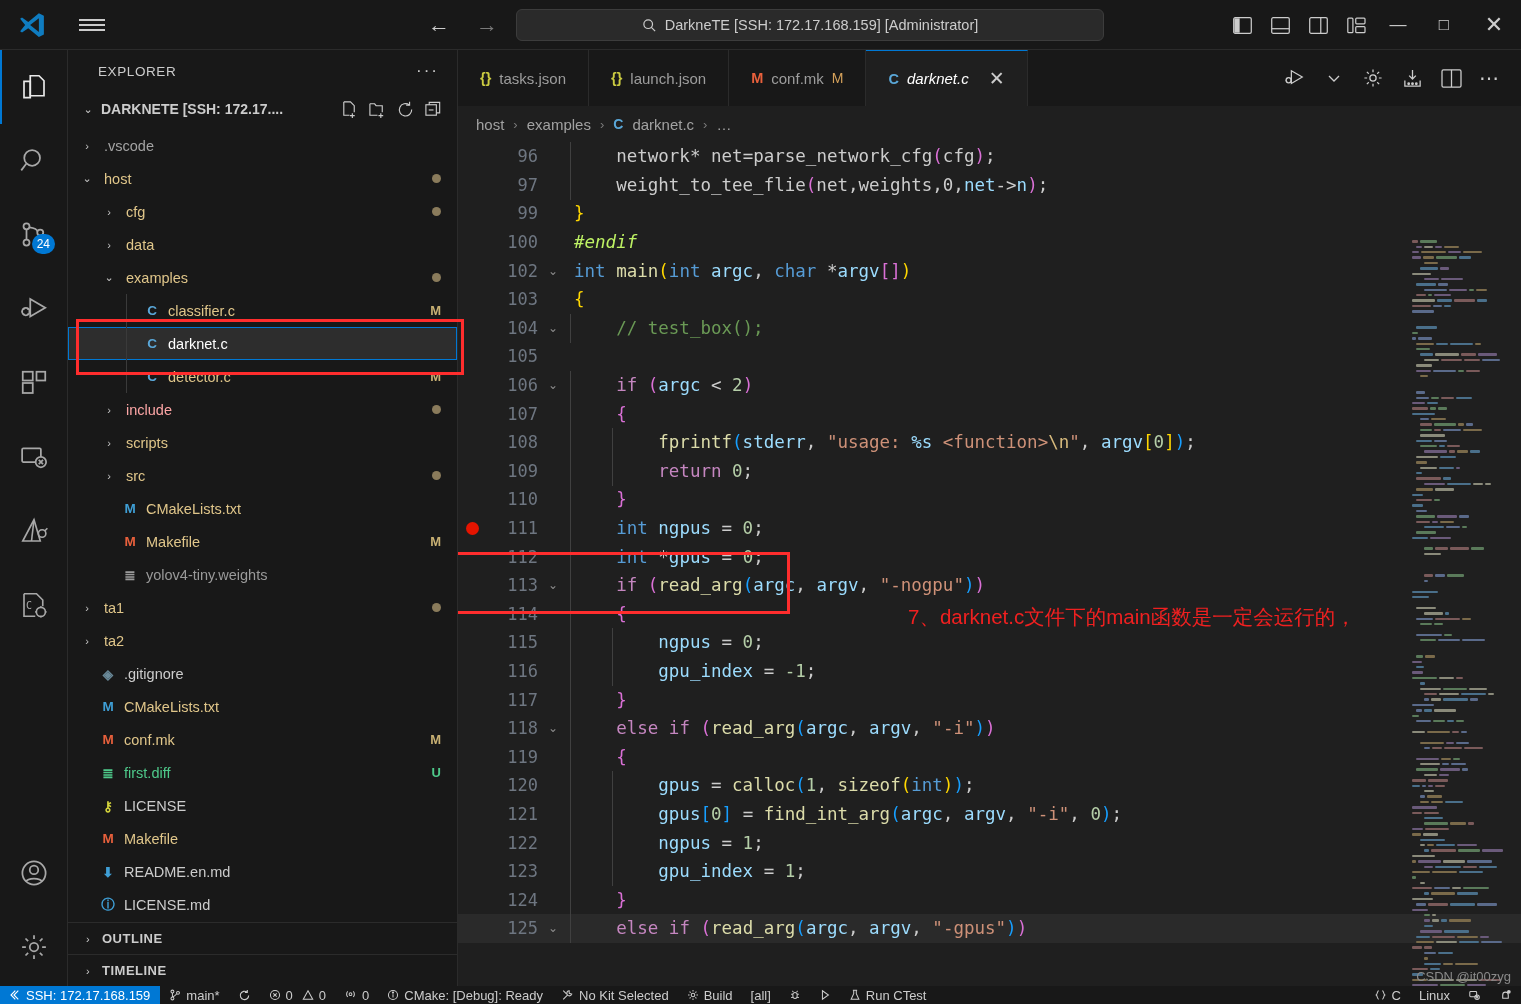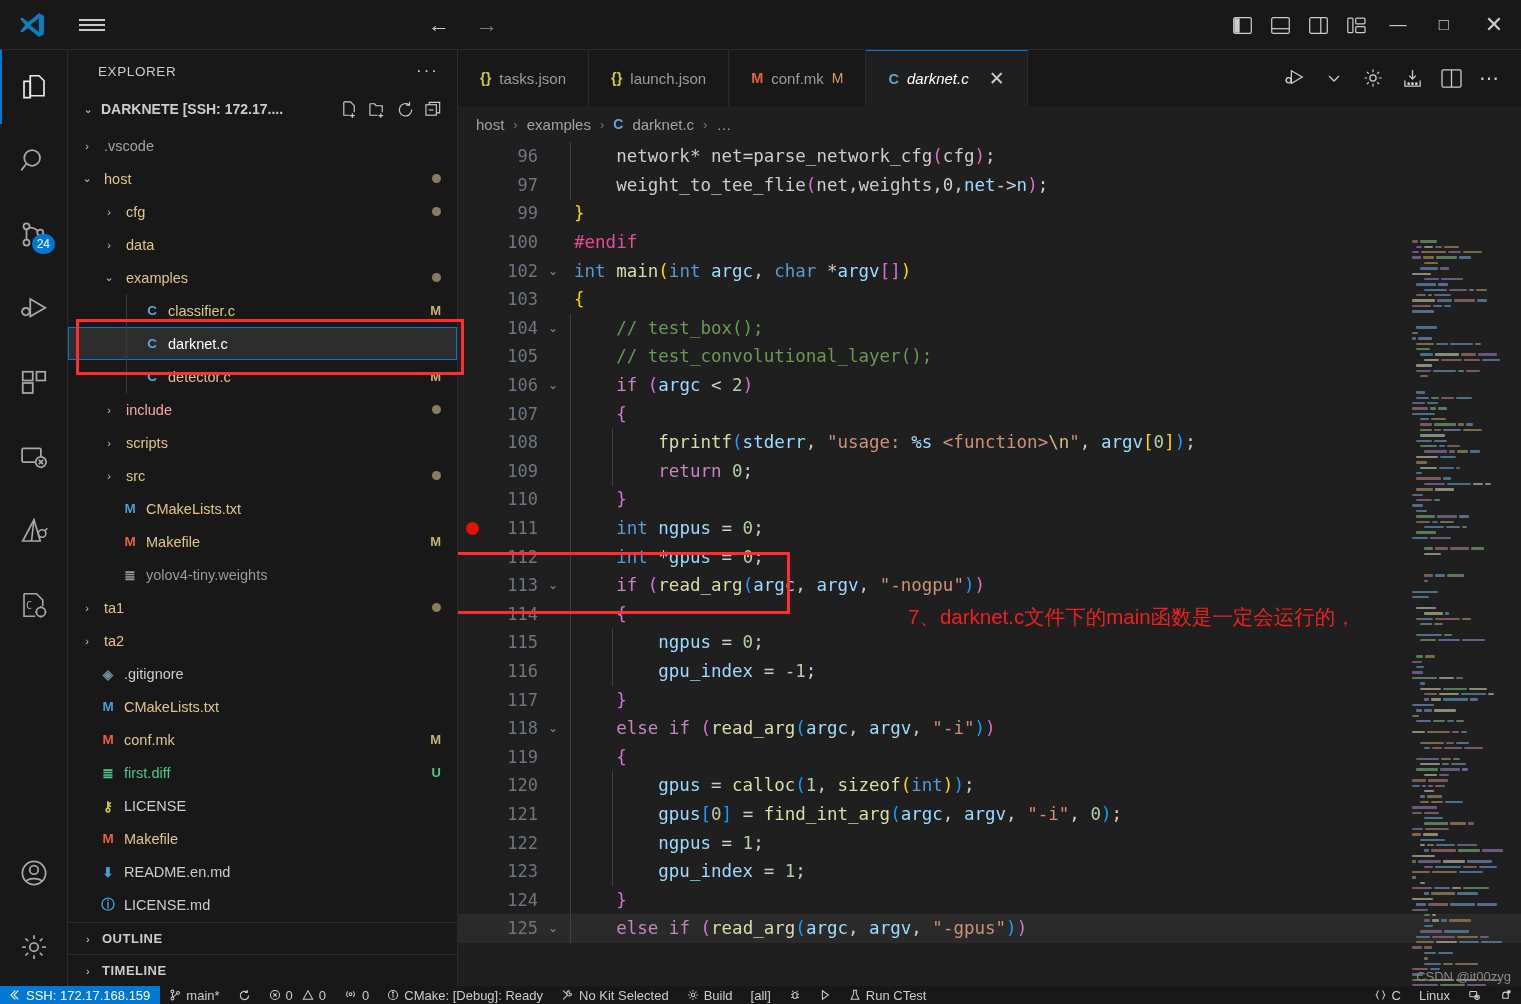--- a/index.html
+++ b/index.html
@@ -128,21 +128,21 @@
   .vline { position: absolute; width: 1px; background: #404040; }
 
   
   .t-key    { color: #569cd6; }
   .t-kctl   { color: #c586c0; }
   .t-fn     { color: #dcdcaa; }
   .t-var    { color: #9cdcfe; }
   .t-num    { color: #b5cea8; }
   .t-str    { color: #ce9178; }
   .t-cmt    { color: #6a9955; }
-  .t-pre    { color: #ec4899; }
+  .t-pre    { color: #bef264; font-style: italic; }
   .t-plain  { color: #cccccc; }
   .t-p1     { color: #ffd700; }
   .t-p2     { color: #da70d6; }
   .t-p3     { color: #179fff; }
   .t-esc    { color: #d7ba7d; }
 
   
   .redbox { position: absolute; border: 3px solid #ff2d2d; pointer-events: none; }
   .annot {
     position: absolute; color: #f02020; font-size: 20.5px; line-height: 33px;
@@ -188,20 +188,29 @@
     <div class="tb-ham">
       <div>
         <span class="bar"></span>
           <span class="bar"></span>
           <span class="bar"></span>
       </div>
     </div>
     <div class="tb-navs">
       <div class="navbtn">←</div>
       <div class="navbtn dim">→</div>
+    </div>
+    <div class="tb-search">
+      <span class="mag">
+        <svg width="15" height="15" viewBox="0 0 16 16">
+            <circle cx="6.6" cy="6.6" r="4.6" fill="none" stroke="#cccccc" stroke-width="1.3"></circle>
+            <line x1="10" y1="10" x2="14" y2="14" stroke="#cccccc" stroke-width="1.3"></line>
+          </svg>
+      </span>
+      <span>DarkneTE [SSH: 172.17.168.159] [Administrator]</span>
     </div>
     <div class="tb-right">
       <div class="layout-ico">
         <svg width="19" height="17" viewBox="0 0 20 18">
             <rect x="0.7" y="0.7" width="18.6" height="16.6" fill="none" stroke="#cccccc" stroke-width="1.3" rx="1.5"></rect>
             <rect x="1.4" y="1.4" width="5.6" height="15.2" fill="#cccccc"></rect>
           </svg>
       </div>
       <div class="layout-ico">
         <svg width="19" height="17" viewBox="0 0 20 18">
@@ -589,21 +598,21 @@
 
     <div class="codearea">
       <div class="codelines" id="codelines">
           <div class="cl"><span class="gutter-bp"></span><span class="lnum">96</span><span class="fold"></span><span class="ctext"><span class="t-plain">    </span><span class="t-plain">network</span><span class="t-plain">*</span><span class="t-plain"> net</span><span class="t-plain">=</span><span class="t-plain">parse_network_cfg</span><span class="t-p2">(</span><span class="t-plain">cfg</span><span class="t-p2">)</span><span class="t-plain">;</span><span class="vline" style="left: 2px; top: -4px; height: 29px;"></span></span></div>
           <div class="cl"><span class="gutter-bp"></span><span class="lnum">97</span><span class="fold"></span><span class="ctext"><span class="t-plain">    </span><span class="t-plain">weight_to_tee_flie</span><span class="t-p2">(</span><span class="t-plain">net,weights,</span><span class="t-plain">0</span><span class="t-plain">,</span><span class="t-var">net</span><span class="t-plain">-&gt;</span><span class="t-var">n</span><span class="t-p2">)</span><span class="t-plain">;</span><span class="vline" style="left: 2px; top: -4px; height: 29px;"></span></span></div>
           <div class="cl"><span class="gutter-bp"></span><span class="lnum">99</span><span class="fold"></span><span class="ctext"><span class="t-p1">}</span></span></div>
           <div class="cl"><span class="gutter-bp"></span><span class="lnum">100</span><span class="fold"></span><span class="ctext"><span class="t-pre">#endif</span></span></div>
           <div class="cl"><span class="gutter-bp"></span><span class="lnum">102</span><span class="fold">⌄</span><span class="ctext"><span class="t-key">int</span><span class="t-plain"> </span><span class="t-fn">main</span><span class="t-p1">(</span><span class="t-key">int</span><span class="t-plain"> </span><span class="t-var">argc</span><span class="t-plain">, </span><span class="t-key">char</span><span class="t-plain"> </span><span class="t-plain">*</span><span class="t-var">argv</span><span class="t-p2">[</span><span class="t-p2">]</span><span class="t-p1">)</span></span></div>
           <div class="cl"><span class="gutter-bp"></span><span class="lnum">103</span><span class="fold"></span><span class="ctext"><span class="t-p1">{</span></span></div>
           <div class="cl"><span class="gutter-bp"></span><span class="lnum">104</span><span class="fold">⌄</span><span class="ctext"><span class="t-plain">    </span><span class="t-cmt">// test_box();</span><span class="vline" style="left: 2px; top: -4px; height: 29px;"></span></span></div>
-          <div class="cl"><span class="gutter-bp"></span><span class="lnum">105</span><span class="fold"></span><span class="ctext"><span class="t-plain">    </span><span class="t-cmt">// test_convolutional_layer();</span><span class="vline" style="left: 2px; top: -4px; height: 29px;"></span></span></div>
+          <div class="cl"><span class="gutter-bp"></span><span class="lnum">105</span><span class="fold"></span></div>
           <div class="cl"><span class="gutter-bp"></span><span class="lnum">106</span><span class="fold">⌄</span><span class="ctext"><span class="t-plain">    </span><span class="t-kctl">if</span><span class="t-plain"> </span><span class="t-p2">(</span><span class="t-var">argc</span><span class="t-plain"> &lt; </span><span class="t-num">2</span><span class="t-p2">)</span><span class="vline" style="left: 2px; top: -4px; height: 29px;"></span></span></div>
           <div class="cl"><span class="gutter-bp"></span><span class="lnum">107</span><span class="fold"></span><span class="ctext"><span class="t-plain">    </span><span class="t-p2">{</span><span class="vline" style="left: 2px; top: -4px; height: 29px;"></span></span></div>
           <div class="cl"><span class="gutter-bp"></span><span class="lnum">108</span><span class="fold"></span><span class="ctext"><span class="t-plain">        </span><span class="t-fn">fprintf</span><span class="t-p3">(</span><span class="t-var">stderr</span><span class="t-plain">, </span><span class="t-str">"usage: </span><span class="t-var">%s</span><span class="t-str"> &lt;function&gt;</span><span class="t-esc">\n</span><span class="t-str">"</span><span class="t-plain">, </span><span class="t-var">argv</span><span class="t-p1">[</span><span class="t-num">0</span><span class="t-p1">]</span><span class="t-p3">)</span><span class="t-plain">;</span><span class="vline" style="left: 2px; top: -4px; height: 29px;"></span><span class="vline" style="left: 43.8px; top: -4px; height: 29px;"></span></span></div>
           <div class="cl"><span class="gutter-bp"></span><span class="lnum">109</span><span class="fold"></span><span class="ctext"><span class="t-plain">        </span><span class="t-kctl">return</span><span class="t-plain"> </span><span class="t-num">0</span><span class="t-plain">;</span><span class="vline" style="left: 2px; top: -4px; height: 29px;"></span><span class="vline" style="left: 43.8px; top: -4px; height: 29px;"></span></span></div>
           <div class="cl"><span class="gutter-bp"></span><span class="lnum">110</span><span class="fold"></span><span class="ctext"><span class="t-plain">    </span><span class="t-p2">}</span><span class="vline" style="left: 2px; top: -4px; height: 29px;"></span></span></div>
           <div class="cl"><span class="gutter-bp"><span class="bp"></span></span><span class="lnum">111</span><span class="fold"></span><span class="ctext"><span class="t-plain">    </span><span class="t-key">int</span><span class="t-plain"> </span><span class="t-var">ngpus</span><span class="t-plain"> = </span><span class="t-num">0</span><span class="t-plain">;</span><span class="vline" style="left: 2px; top: -4px; height: 29px;"></span></span></div>
           <div class="cl"><span class="gutter-bp"></span><span class="lnum">112</span><span class="fold"></span><span class="ctext"><span class="t-plain">    </span><span class="t-key">int</span><span class="t-plain"> </span><span class="t-plain">*</span><span class="t-var">gpus</span><span class="t-plain"> = </span><span class="t-num">0</span><span class="t-plain">;</span><span class="vline" style="left: 2px; top: -4px; height: 29px;"></span></span></div>
           <div class="cl"><span class="gutter-bp"></span><span class="lnum">113</span><span class="fold">⌄</span><span class="ctext"><span class="t-plain">    </span><span class="t-kctl">if</span><span class="t-plain"> </span><span class="t-p2">(</span><span class="t-fn">read_arg</span><span class="t-p3">(</span><span class="t-var">argc</span><span class="t-plain">, </span><span class="t-var">argv</span><span class="t-plain">, </span><span class="t-str">"-nogpu"</span><span class="t-p3">)</span><span class="t-p2">)</span><span class="vline" style="left: 2px; top: -4px; height: 29px;"></span></span></div>
           <div class="cl"><span class="gutter-bp"></span><span class="lnum">114</span><span class="fold"></span><span class="ctext"><span class="t-plain">    </span><span class="t-p2">{</span><span class="vline" style="left: 2px; top: -4px; height: 29px;"></span></span></div>
           <div class="cl"><span class="gutter-bp"></span><span class="lnum">115</span><span class="fold"></span><span class="ctext"><span class="t-plain">        </span><span class="t-var">ngpus</span><span class="t-plain"> = </span><span class="t-num">0</span><span class="t-plain">;</span><span class="vline" style="left: 2px; top: -4px; height: 29px;"></span><span class="vline" style="left: 43.8px; top: -4px; height: 29px;"></span></span></div>

